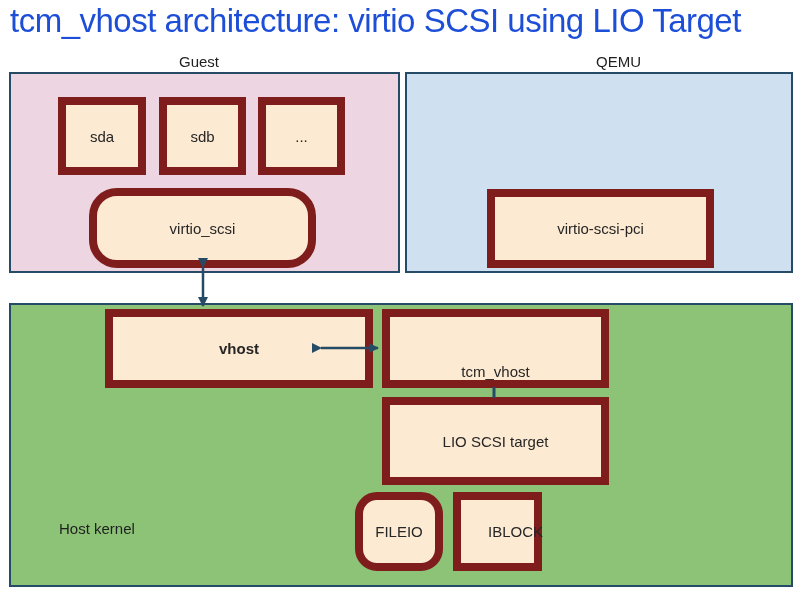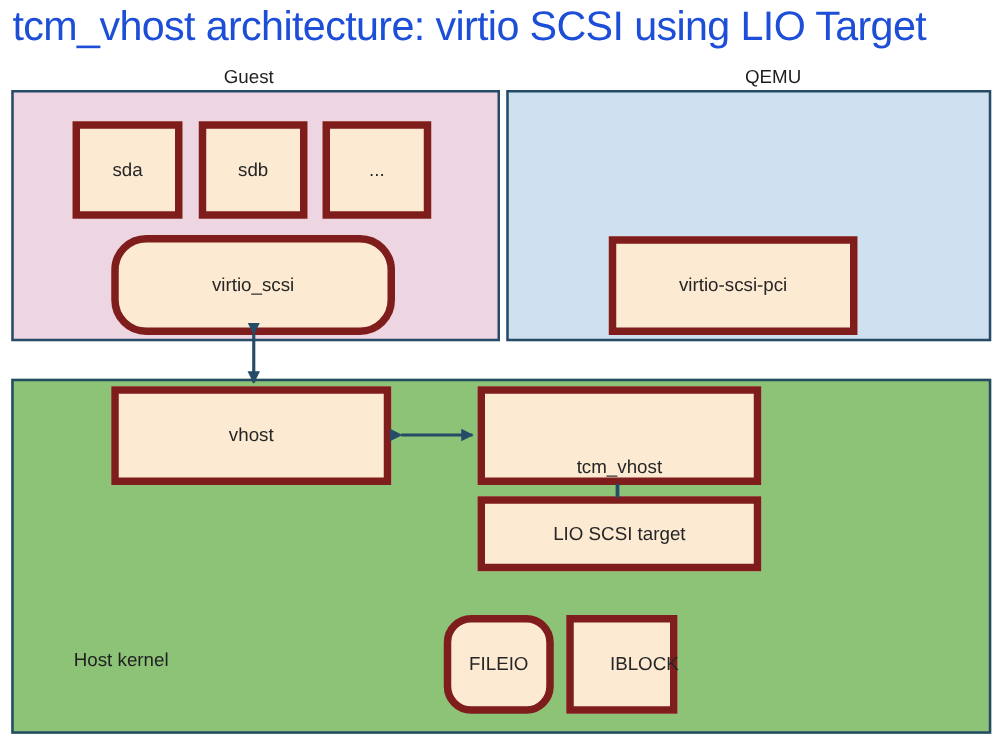--- a/index.html
+++ b/index.html
@@ -55,36 +55,36 @@
     position: absolute;
     left: 30px; top: 520px;
     font-size: 15px;
     color: #1f1f1f;
     margin-left: 29px;
   }
   .node {
     position: absolute;
     box-sizing: border-box;
     background: #fdead2;
-    border: 6px solid #7f1d1d;
+    border: 8px solid #7f1d1d;
     display: flex;
     align-items: center;
     justify-content: center;
     font-size: 15px;
     color: #262626;
     text-align: center;
   }
   .sda        { left: 58px;  top: 97px;  width: 88px;  height: 78px; }
   .sdb        { left: 159px; top: 97px;  width: 87px;  height: 78px; }
   .more-disks { left: 258px; top: 97px;  width: 87px;  height: 78px; }
   .virtio-scsi     { left: 89px;  top: 188px; width: 227px; height: 80px; border-radius: 28px; }
-  .virtio-scsi-pci { left: 487px; top: 189px; width: 199px; height: 79px; }
-  .vhost      { left: 89px;  top: 309px; width: 224px; height: 79px; }
+  .virtio-scsi-pci { left: 487px; top: 189px; width: 227px; height: 79px; }
+  .vhost      { left: 105px;  top: 309px; width: 268px; height: 79px; font-weight: bold; }
   .tcm-vhost  { left: 382px; top: 309px; width: 227px; height: 79px; align-items: flex-end; }
-  .lio-target { left: 382px; top: 397px; width: 227px; height: 60px; }
+  .lio-target { left: 382px; top: 397px; width: 227px; height: 88px; }
   .fileio     { left: 355px; top: 492px; width: 88px;  height: 79px; border-radius: 22px; }
   .iblock     { left: 453px; top: 492px; width: 89px;  height: 79px; padding-left: 36px; }
   .pscsi      { left: 556px; top: 492px; width: 88px;  height: 79px; }
   .arrow-layer {
     position: absolute;
     left: 0; top: 0;
     width: 799px; height: 599px;
     pointer-events: none;
   }
 </style>

